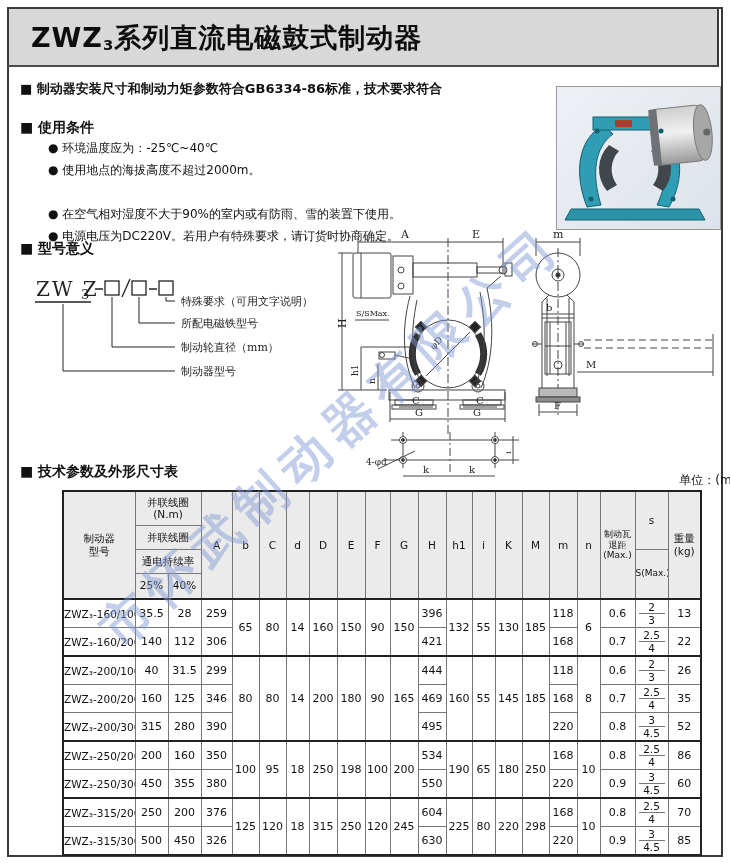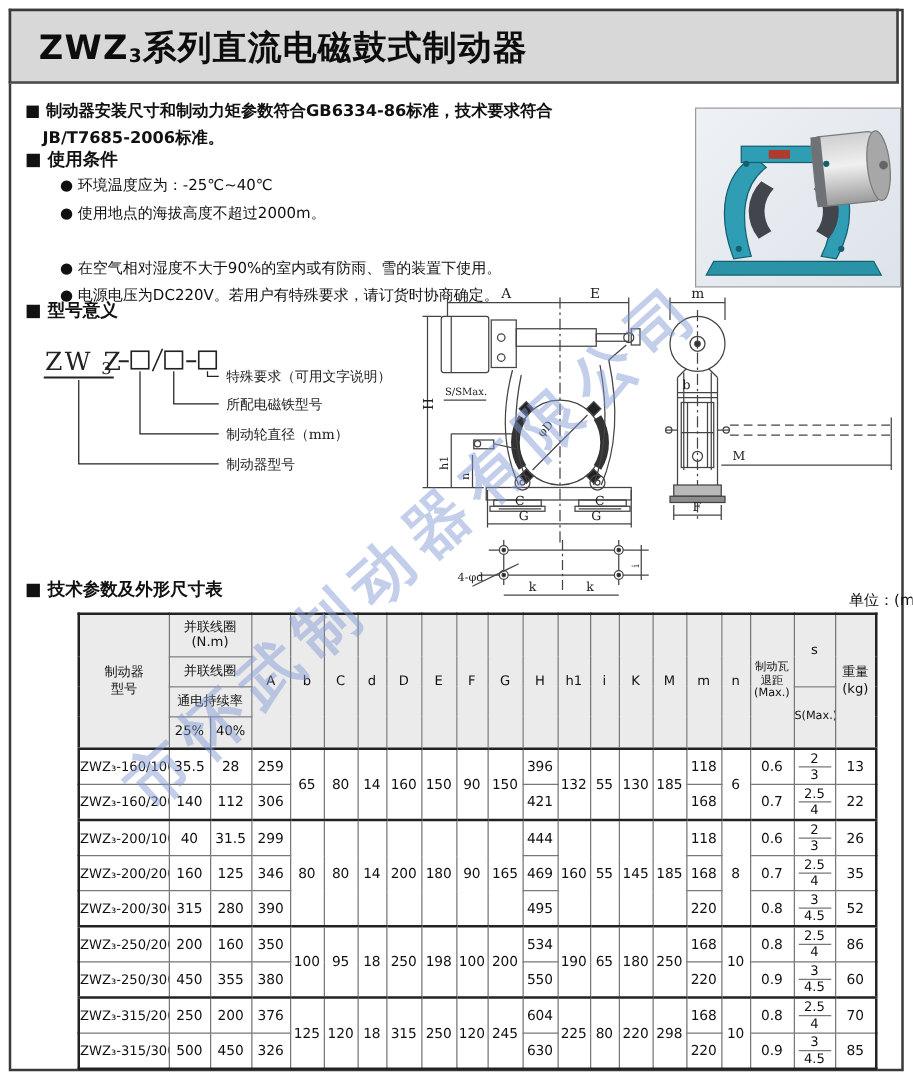--- a/index.html
+++ b/index.html
@@ -40,21 +40,20 @@
 
 <div class="page">
 
   <div class="abs frame"></div>
 
   <div class="abs title-band">
     <div class="title-text"><span>ZWZ</span><span class="sub3">3</span><span>系列直流电磁鼓式制动器</span></div>
   </div>
 
   <div class="abs std" style="left:20px;top:80px;width:545px;">■ 制动器安装尺寸和制动力矩参数符合GB6334-86标准，技术要求符合</div>
-  <div class="abs std" style="left:34px;top:101px;width:545px;">JB/T7685-2006标准。</div>
   <div class="abs h-sec" style="left:20px;top:119px;">■ 使用条件</div>
   <div class="abs bullet" style="left:20px;top:140px;width:560px;">● 环境温度应为：-25℃~40℃</div>
   <div class="abs bullet" style="left:20px;top:162px;width:560px;">● 使用地点的海拔高度不超过2000m。</div>
   <div class="abs bullet" style="left:20px;top:206px;width:560px;">● 在空气相对湿度不大于90%的室内或有防雨、雪的装置下使用。</div>
   <div class="abs bullet" style="left:20px;top:228px;width:560px;">● 电源电压为DC220V。若用户有特殊要求，请订货时协商确定。</div>
 
   <div class="abs photo-box">
     <svg width="161" height="140" viewBox="0 0 161 140">
       <defs>
         <linearGradient id="cyl" x1="0" y1="0" x2="0" y2="1">

